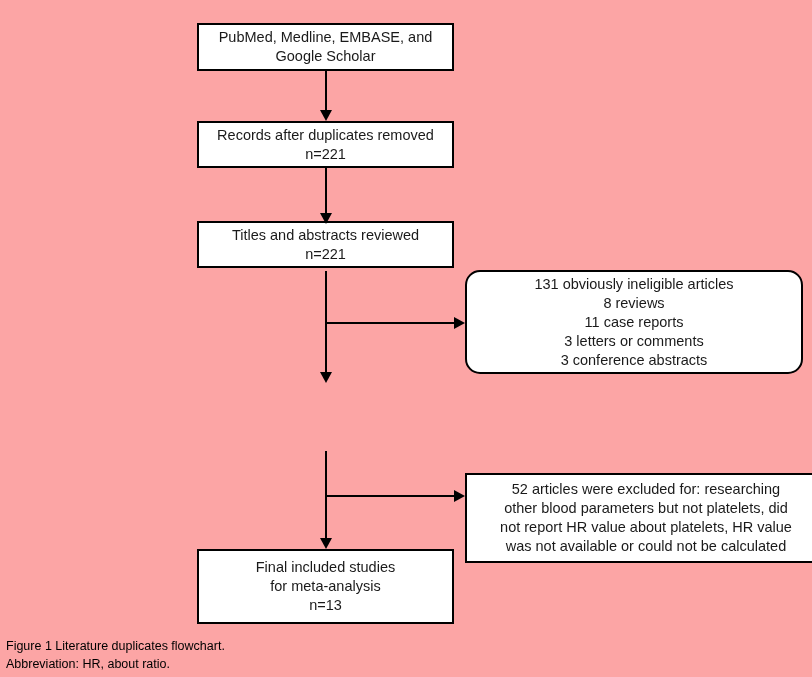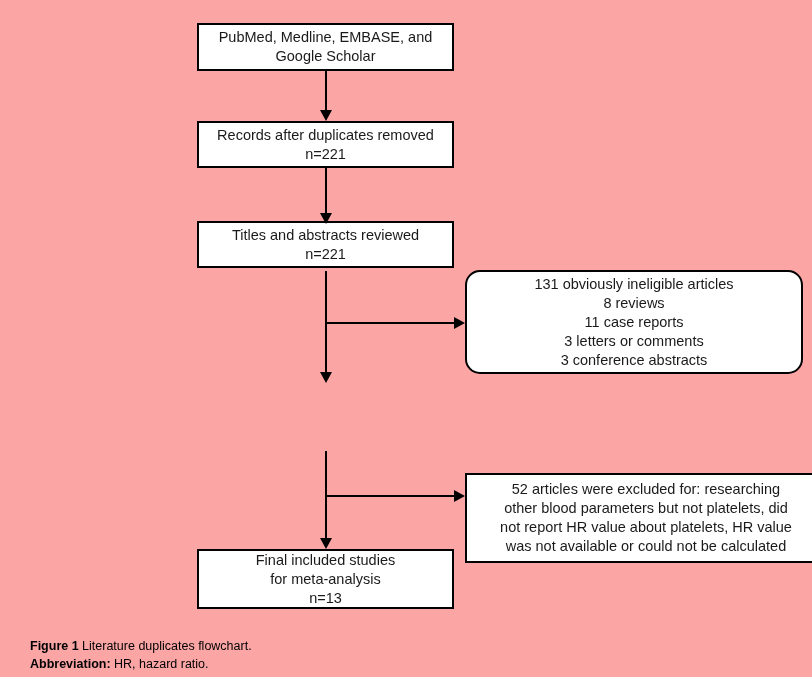--- a/index.html
+++ b/index.html
@@ -58,40 +58,39 @@
   }
   #caption {
     position: absolute;
     left: 6px;
     top: 637px;
     font-size: 12.5px;
     line-height: 18px;
     color: #000000;
   }
   #caption .bold {
-    font-weight: bold;
-    margin-left: 24px;
+    font-weight: normal;
   }
 </style>
 </head>
 <body>
 
 <div id="canvas">
 
   <div class="box" style="left:197px; top:23px;  width:257px; height:48px;">PubMed, Medline, EMBASE, and
 Google Scholar</div>
 
   <div class="box" style="left:197px; top:121px; width:257px; height:47px;text-align:center;">Records after duplicates removed
 n=221</div>
 
   <div class="box" style="left:197px; top:221px; width:257px; height:47px;">Titles and abstracts reviewed
 n=221</div>
 
 
-  <div class="box" style="left:197px; top:549px; width:257px; height:60px;">Final included studies
+  <div class="box" style="left:197px; top:549px; width:257px; height:75px;">Final included studies
 for meta-analysis
 n=13</div>
 
   <div class="box" style="left:465px; top:270px; width:338px; height:104px;border-radius:15px;">131 obviously ineligible articles
 8 reviews
 11 case reports
 3 letters or comments
 3 conference abstracts</div>
 
   <div class="box" style="left:465px; top:473px; width:362px; height:90px;">52 articles were excluded for: researching
@@ -112,16 +111,16 @@
   <div class="arr-right" style="left:454px; top:317px;"></div>
 
   <div class="vline" style="left:325px; top:451px; height:88px;"></div>
   <div class="arr-down" style="left:320px; top:538px;"></div>
 
   <div class="hline" style="left:326px; top:495px; width:128px;"></div>
   <div class="arr-right" style="left:454px; top:490px;"></div>
 
   <div id="caption">
     <div><span class="bold">Figure 1</span><span> Literature duplicates flowchart.</span></div>
-    <div><span class="bold">Abbreviation:</span><span> HR, hazard ratio.</span></div>
+    <div><span class="bold">Abbreviation:</span><span> HR, about ratio.</span></div>
   </div>
 
 </div>
 
 </body></html>

